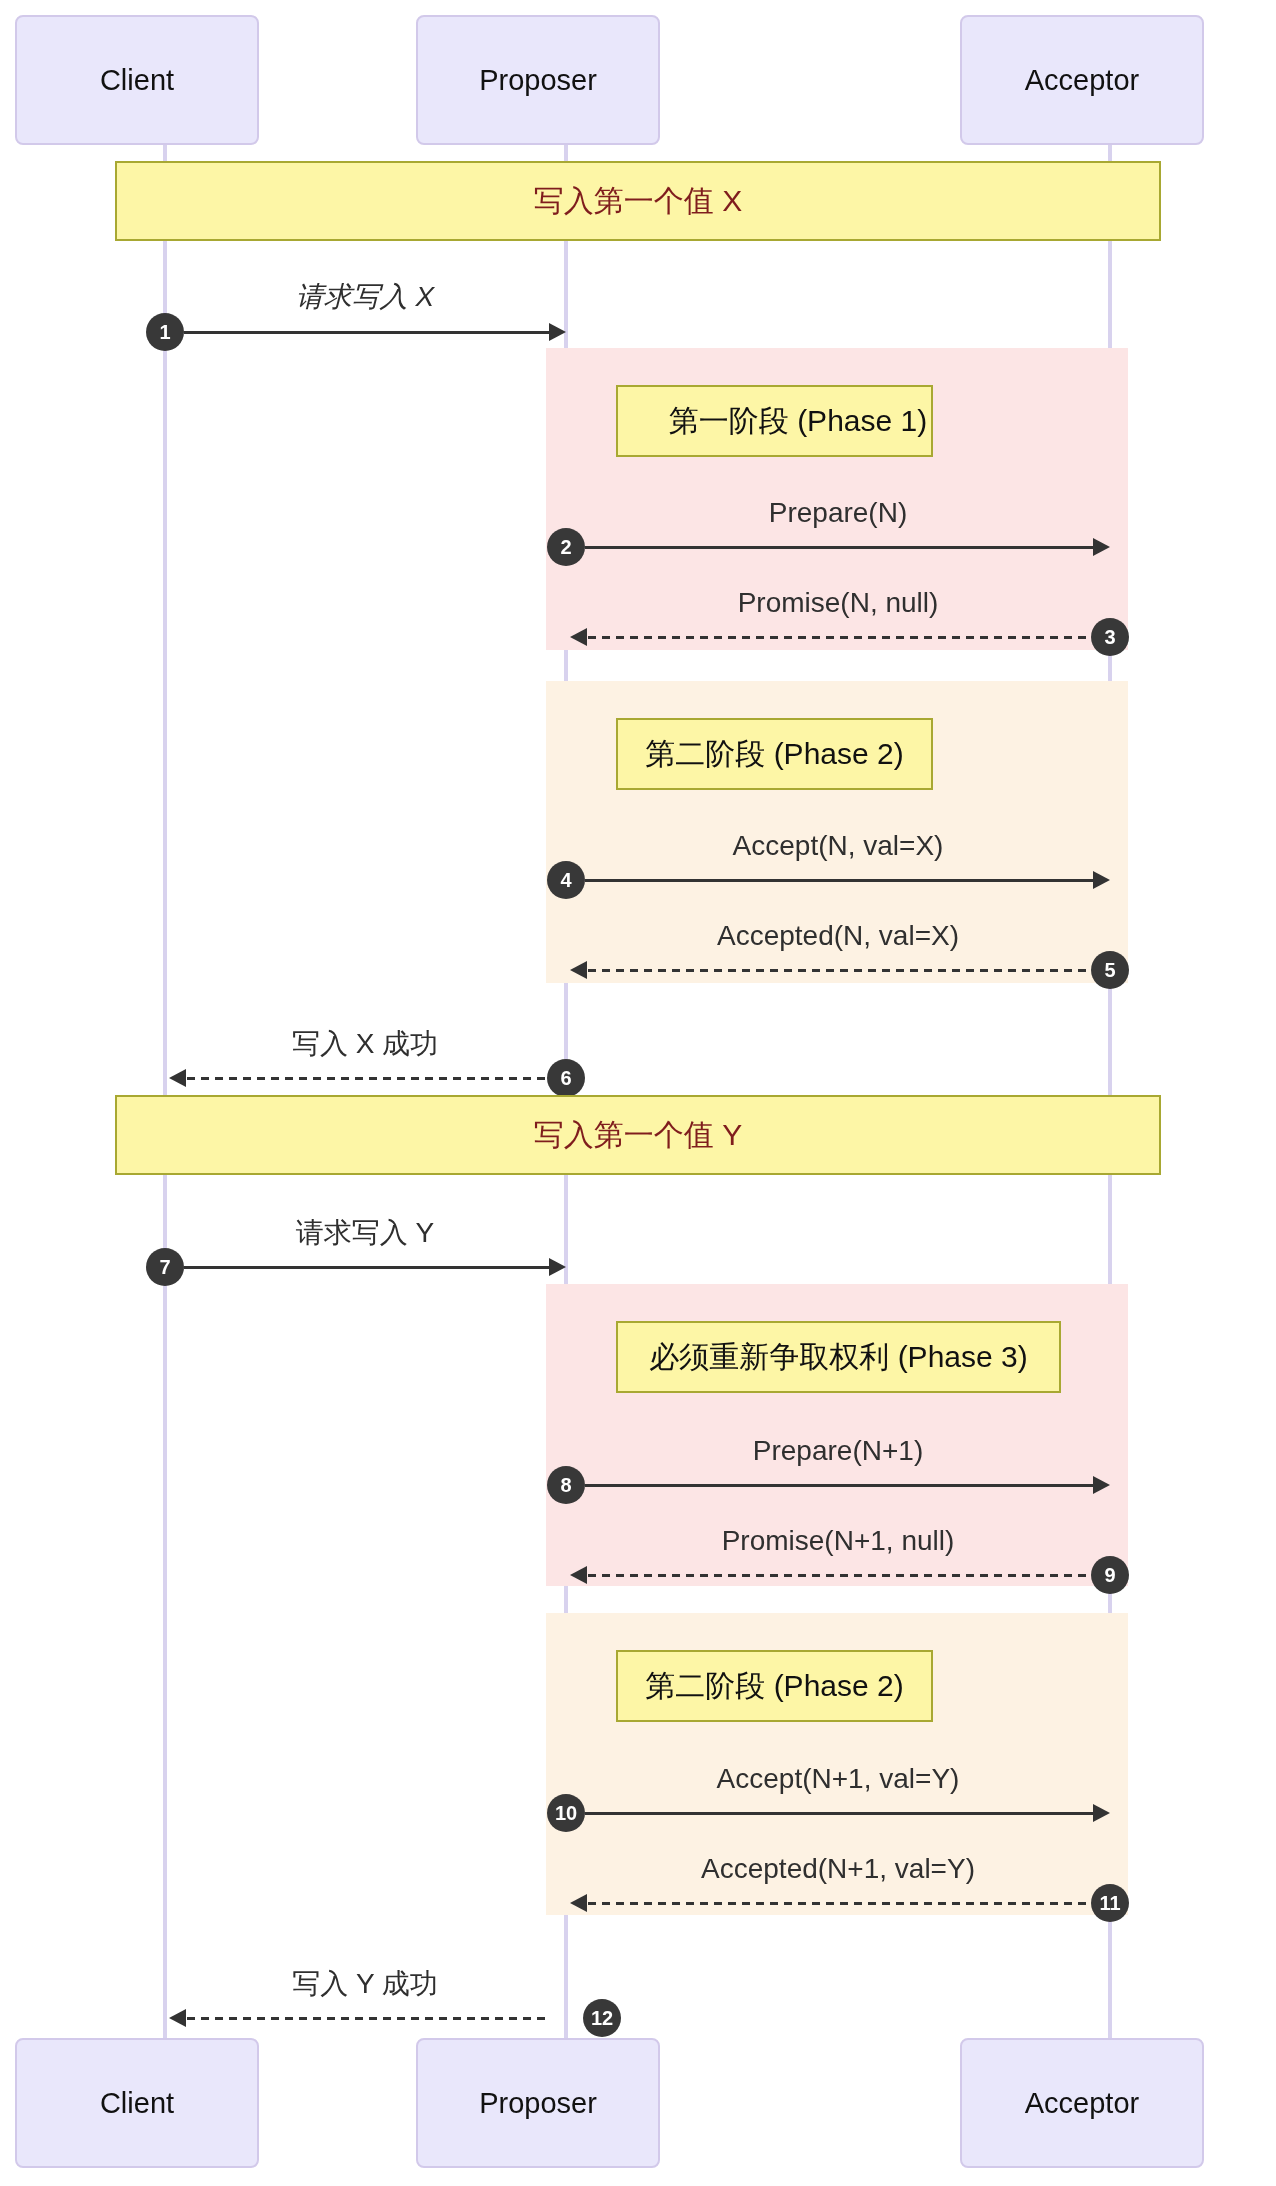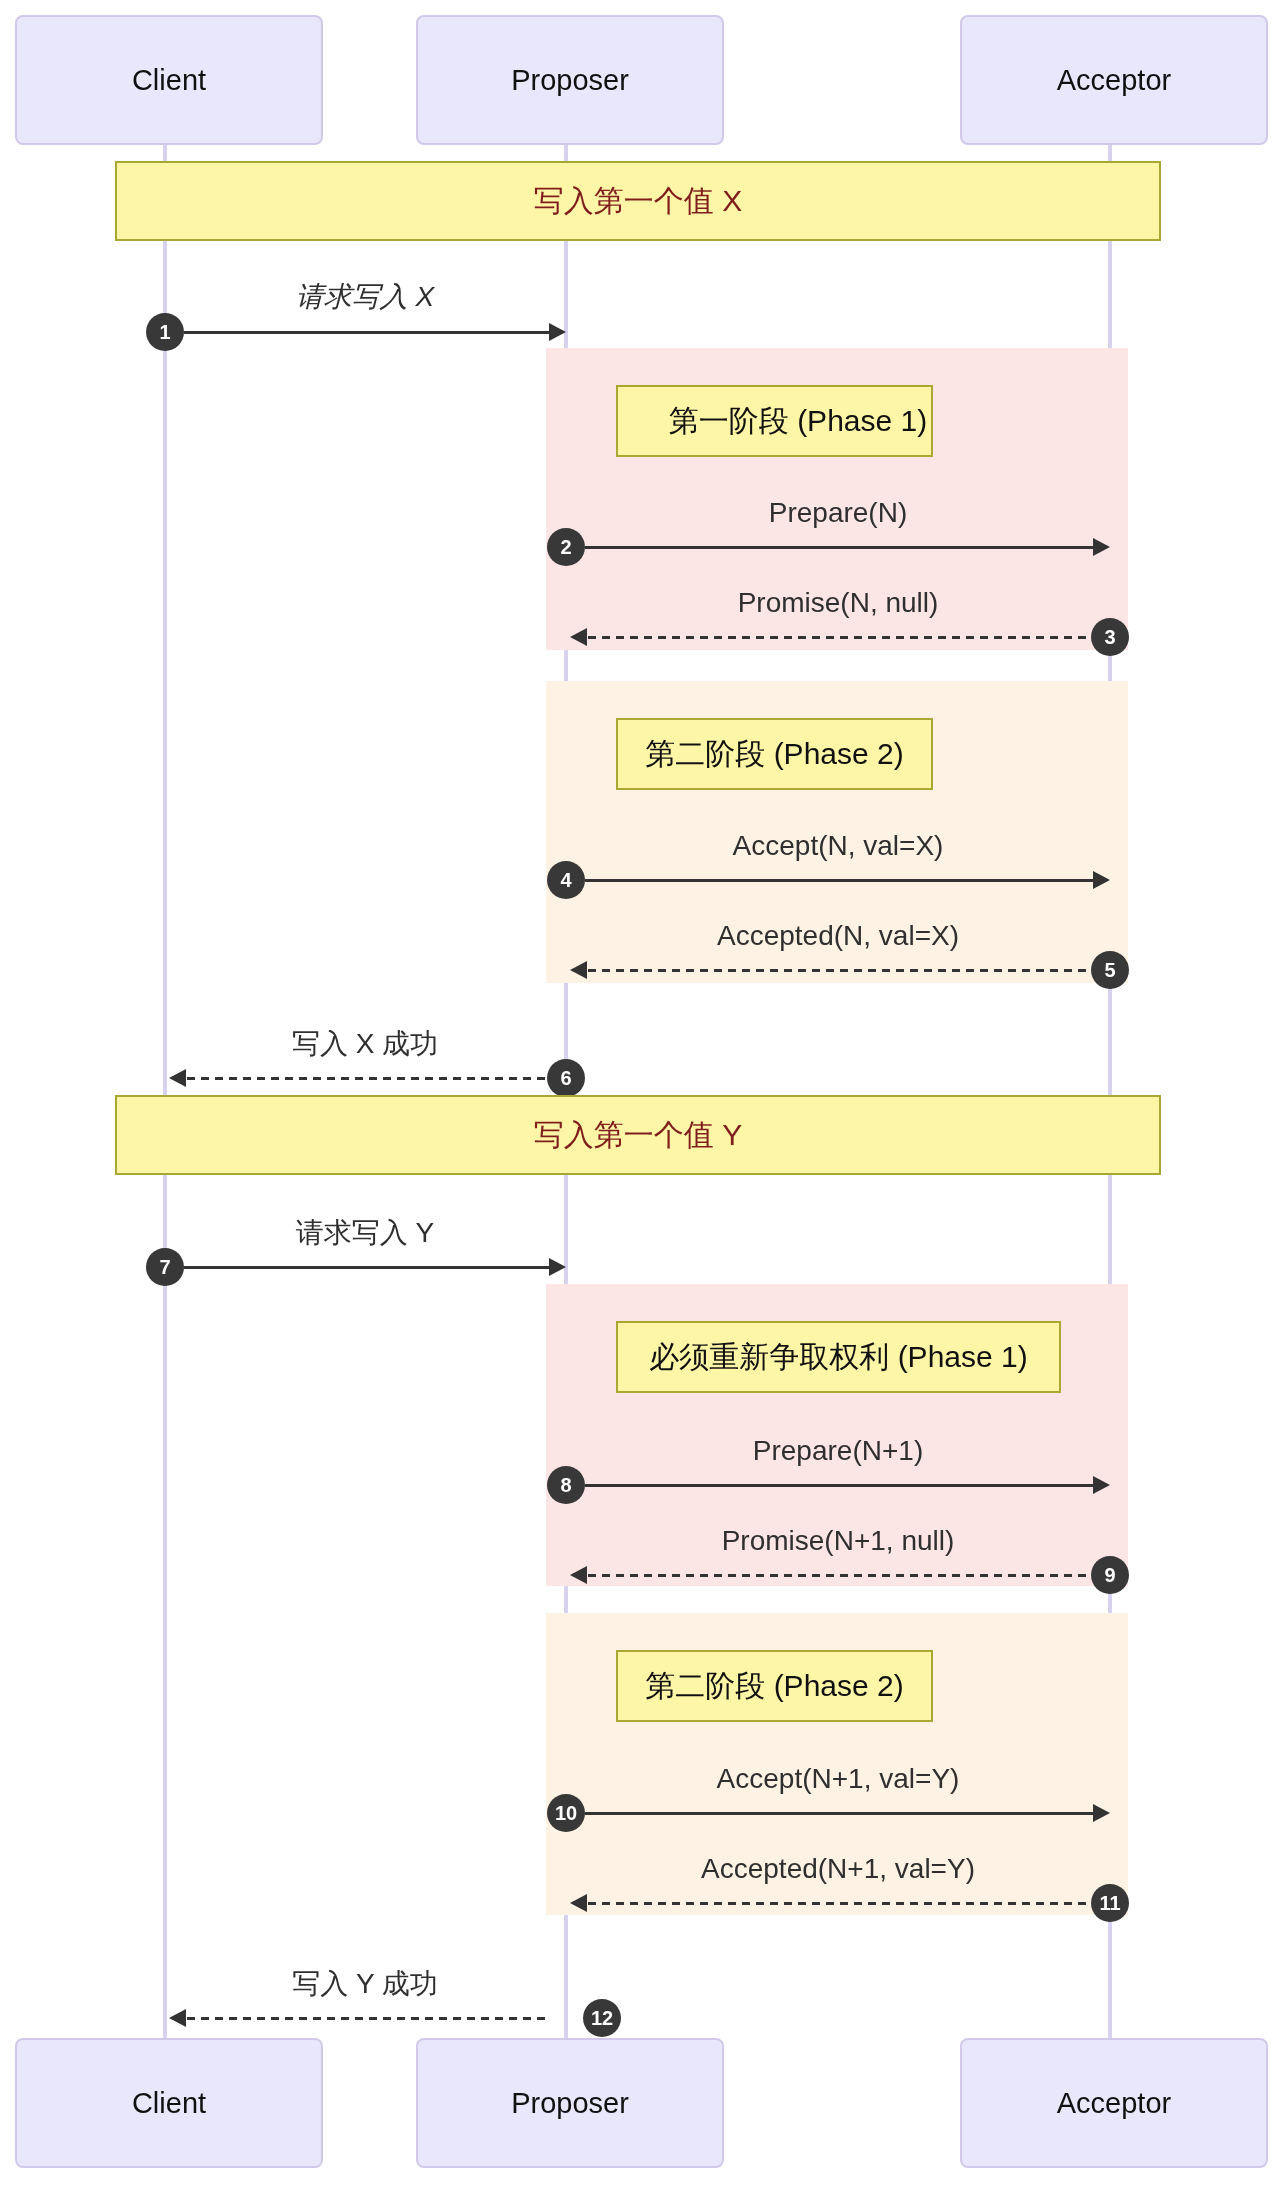--- a/index.html
+++ b/index.html
@@ -13,21 +13,21 @@
     --pink:#fce5e5;
     --cream:#fdf2e3;
     --seq-bg:#383838;
   }
   *{margin:0;padding:0;box-sizing:border-box;}
   body{background:#ffffff;font-family:"Liberation Sans","DejaVu Sans",sans-serif;}
   .canvas{position:relative;width:1276px;height:2186px;background:#ffffff;overflow:hidden;}
 
   .lifeline{position:absolute;width:4px;background:var(--lifeline);}
 
-  .actor{position:absolute;width:308px;height:130px;background:var(--actor-fill);
+  .actor{position:absolute;width:244px;height:130px;background:var(--actor-fill);
          border:2px solid var(--actor-border);border-radius:8px;
          display:flex;align-items:center;justify-content:center;
          font-size:29px;color:#111;}
 
   .banner{position:absolute;left:115px;width:1046px;height:80px;
           background:var(--note-fill);border:2px solid var(--note-border);
           display:flex;align-items:center;justify-content:center;
           font-size:30px;font-weight:500;color:#7f1d1d;}
 
   .phase{position:absolute;left:546px;width:582px;height:302px;}
@@ -126,21 +126,21 @@
   <div class="banner" style="top:1095px;">
     <span>写入第一个值 Y</span>
   </div>
 
   <div class="msg-label" style="left:365px;top:1216px;">请求写入 Y</div>
   <div class="line-solid" style="left:184px;top:1266px;width:366px;"></div>
   <div class="head-r" style="left:549px;top:1258px;"></div>
   <div class="seq" style="left:146px;top:1248px;">7</div>
 
   <div class="note" style="left:616px;top:1321px;width:445px;">
-    <span>必须重新争取权利 (Phase 1)</span>
+    <span>必须重新争取权利 (Phase 3)</span>
   </div>
 
   <div class="msg-label" style="left:838px;top:1434px;">Prepare(N+1)</div>
   <div class="line-solid" style="left:585px;top:1484px;width:509px;"></div>
   <div class="head-r" style="left:1093px;top:1476px;"></div>
   <div class="seq" style="left:547px;top:1466px;">8</div>
 
   <div class="msg-label" style="left:838px;top:1524px;">Promise(N+1, null)</div>
   <div class="line-dashed" style="left:588px;top:1574px;width:503px;"></div>
   <div class="head-l" style="left:570px;top:1566px;"></div>

